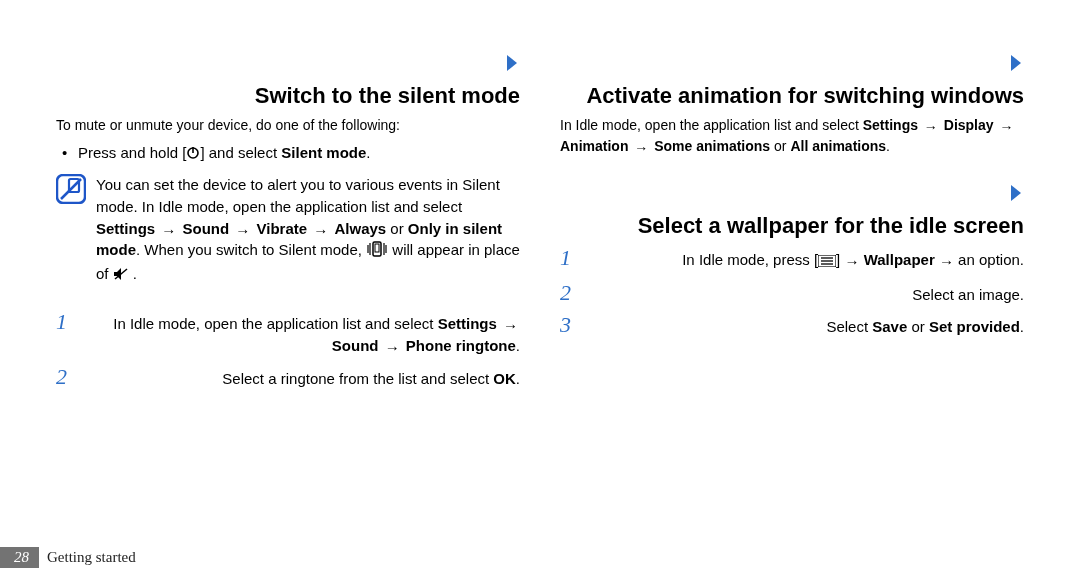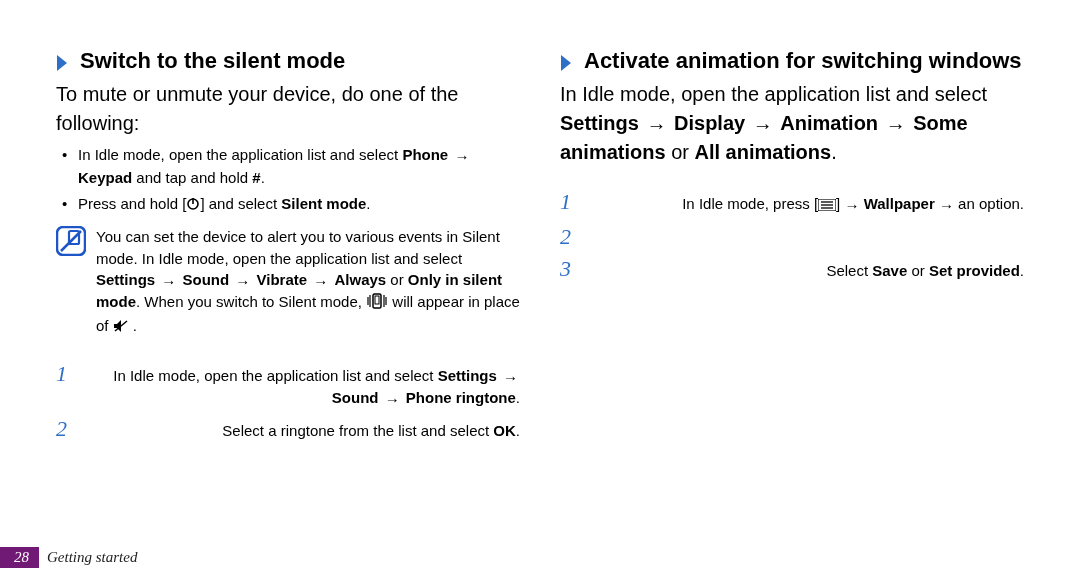--- a/index.html
+++ b/index.html
@@ -16,38 +16,39 @@
     display: flex;
     gap: 40px;
   }
   .col {
     flex: 1;
     min-width: 0;
   }
   .section { margin-bottom: 22px; }
   .head {
     display: flex;
-    align-items: flex-start;
+    align-items: flex-end;
     gap: 10px;
     margin-bottom: 6px;
+    flex-direction: column;
   }
   .chev {
     width: 14px;
     height: 20px;
     margin-top: 5px;
     flex: none;
   }
   .chev svg { display: block; }
   h2 {
     font-size: 22px;
     font-weight: 700;
     line-height: 1.2;
   }
   p.intro {
-    font-size: 20px;
+    font-size: 14px;
     line-height: 1.45;
     margin: 4px 0 6px 0;
   }
   ul.bullets {
     list-style: none;
     padding-left: 18px;
     margin: 4px 0 8px 0;
   }
   ul.bullets li {
     position: relative;
@@ -107,29 +108,28 @@
   .inline-svg { display: inline-block; vertical-align: -2px; }
   footer {
     position: absolute;
     left: 0;
     bottom: 18px;
     display: flex;
     align-items: center;
     gap: 8px;
   }
   .pagenum {
-    background: #701a75;
+    background: #737373;
     color: #fff;
     font-style: italic;
     font-size: 15px;
     padding: 2px 10px 2px 14px;
     font-family: Georgia, serif;
   }
   .foottext {
-    font-style: italic;
     font-size: 15px;
     font-family: Georgia, serif;
     color: #222;
   }
 </style>
 </head>
 <body>
 
 <div class="cols">
 
@@ -139,23 +139,20 @@
       <div class="head">
         <span class="chev">
           <svg viewBox="0 0 14 20">
               <path d="M1 2 L11 10 L1 18 Z" fill="#2e6fc7"></path>
             </svg>
         </span>
         <h2>Switch to the silent mode</h2>
       </div>
       <p class="intro">To mute or unmute your device, do one of the following:</p>
       <ul class="bullets">
-        <li>
-          <span>In Idle mode, open the application list and select </span><b>Phone</b><span class="arrow"> → </span><b>Keypad</b><span> and tap and hold </span><b>#</b><span>.</span>
-        </li>
         <li>
           <span>Press and hold [</span><span class="inline-svg"><svg width="14" height="14" viewBox="0 0 14 14">
                 <circle cx="7" cy="7" r="5" fill="none" stroke="#000" stroke-width="1.6"></circle>
                 <line x1="7" y1="1" x2="7" y2="7" stroke="#000" stroke-width="1.6"></line>
               </svg></span><span>] and select </span><b>Silent mode</b><span>.</span>
         </li>
       </ul>
       <div class="note">
         <span class="note-icon">
           <svg viewBox="0 0 30 30">
@@ -202,32 +199,41 @@
             </svg>
         </span>
         <h2>Activate animation for switching windows</h2>
       </div>
       <p class="intro">
         <span>In Idle mode, open the application list and select </span><b>Settings</b><span class="arrow"> → </span><b>Display</b><span class="arrow"> → </span><b>Animation</b><span class="arrow"> → </span><b>Some animations</b><span> or </span><b>All animations</b><span>.</span>
       </p>
     </div>
 
     <div class="section">
+      <div class="head">
+        <span class="chev">
+          <svg viewBox="0 0 14 20">
+              <path d="M1 2 L11 10 L1 18 Z" fill="#2e6fc7"></path>
+            </svg>
+        </span>
+        <h2>Select a wallpaper for the idle screen</h2>
+      </div>
       <ol class="steps">
         <li>
           <span class="step-n">1</span>
           <span class="step-t"><span>In Idle mode, press [</span><span class="inline-svg"><svg width="18" height="12" viewBox="0 0 18 12">
                   <rect x="0" y="0" width="18" height="12" fill="none" stroke="#000" stroke-width="1.2"></rect>
                   <line x1="3" y1="3" x2="15" y2="3" stroke="#000" stroke-width="1.3"></line>
                   <line x1="3" y1="6" x2="15" y2="6" stroke="#000" stroke-width="1.3"></line>
                   <line x1="3" y1="9" x2="15" y2="9" stroke="#000" stroke-width="1.3"></line>
                 </svg></span><span>] → </span><b>Wallpaper</b><span> → an option.</span></span>
         </li>
         <li>
           <span class="step-n">2</span>
+          <span class="step-t">Select an image.</span>
         </li>
         <li>
           <span class="step-n">3</span>
           <span class="step-t"><span>Select </span><b>Save</b><span> or </span><b>Set provided</b><span>.</span></span>
         </li>
       </ol>
     </div>
   </div>
 </div>
 

